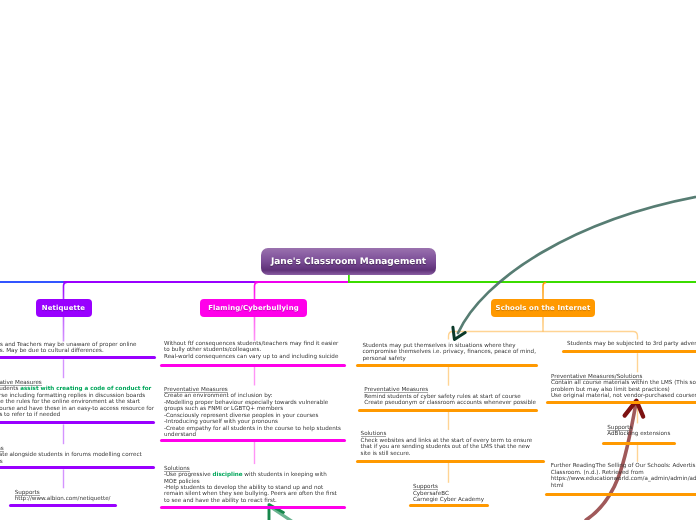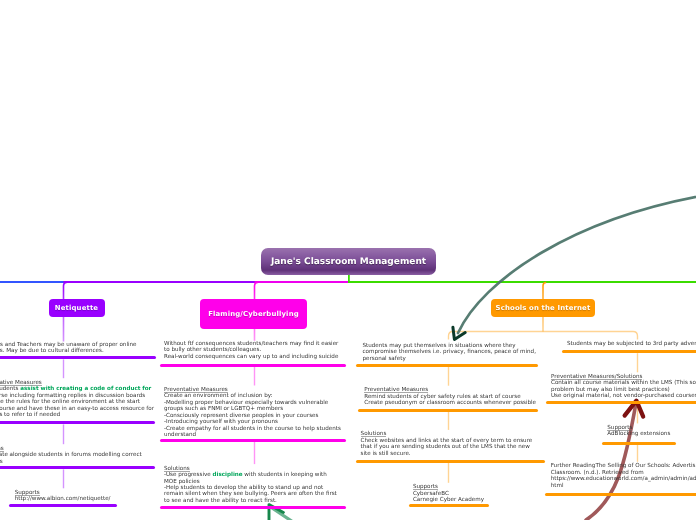--- a/index.html
+++ b/index.html
@@ -82,22 +82,22 @@
         <path d="M 586 520 C 617 499.5, 625 464.6, 636 403" fill="none" stroke="#a0595a" stroke-width="3.6" stroke-linecap="round" opacity="1"></path>
         <path d="M 624.6 415.6 L 636.4 400.6 L 643.2 416.6" fill="none" stroke="#7d1111" stroke-width="4.2" stroke-linecap="round" stroke-linejoin="round"></path>
       </g>
       <g>
         <path d="M 272 508 L 296 524" fill="none" stroke="#5aab84" stroke-width="3.2" stroke-linecap="round" opacity="0.9"></path>
         <path d="M 269 522 L 269 504.6 L 283.4 512.4" fill="none" stroke="#17874c" stroke-width="2.9" stroke-linecap="round" stroke-linejoin="round"></path>
       </g>
     </svg>
 
   <div id="nodes">
-      <div class="pill branch-pill" style="left: 35.5px; top: 299px; width: 56px; height: 18px; background: rgb(153, 0, 255); margin-left: 13px;">Netiquette</div>
-      <div class="pill branch-pill" style="left: 200px; top: 299px; width: 107px; height: 30px; background: rgb(255, 0, 234);">Flaming/Cyberbullying</div>
+      <div class="pill branch-pill" style="left: 35.5px; top: 299px; width: 56px; height: 18px; background: rgb(153, 0, 255);">Netiquette</div>
+      <div class="pill branch-pill" style="left: 200px; top: 299px; width: 107px; height: 18px; background: rgb(255, 0, 234);">Flaming/Cyberbullying</div>
       <div class="pill branch-pill" style="left: 491px; top: 299px; width: 104px; height: 18px; background: rgb(255, 153, 0);">Schools on the Internet</div>
       <div class="leaf" style="left: -22px; top: 341.5px;">
         <div class="txt">
           <div><span>Students and Teachers may be unaware of proper online</span></div>
           <div><span>manners. May be due to cultural differences.</span></div>
         </div>
       </div>
       <div class="bar" style="left: -40px; top: 356px; width: 196px; background: rgb(153, 0, 255);"></div>
       <div class="leaf" style="left: -22px; top: 379.7px;">
         <div class="txt">

